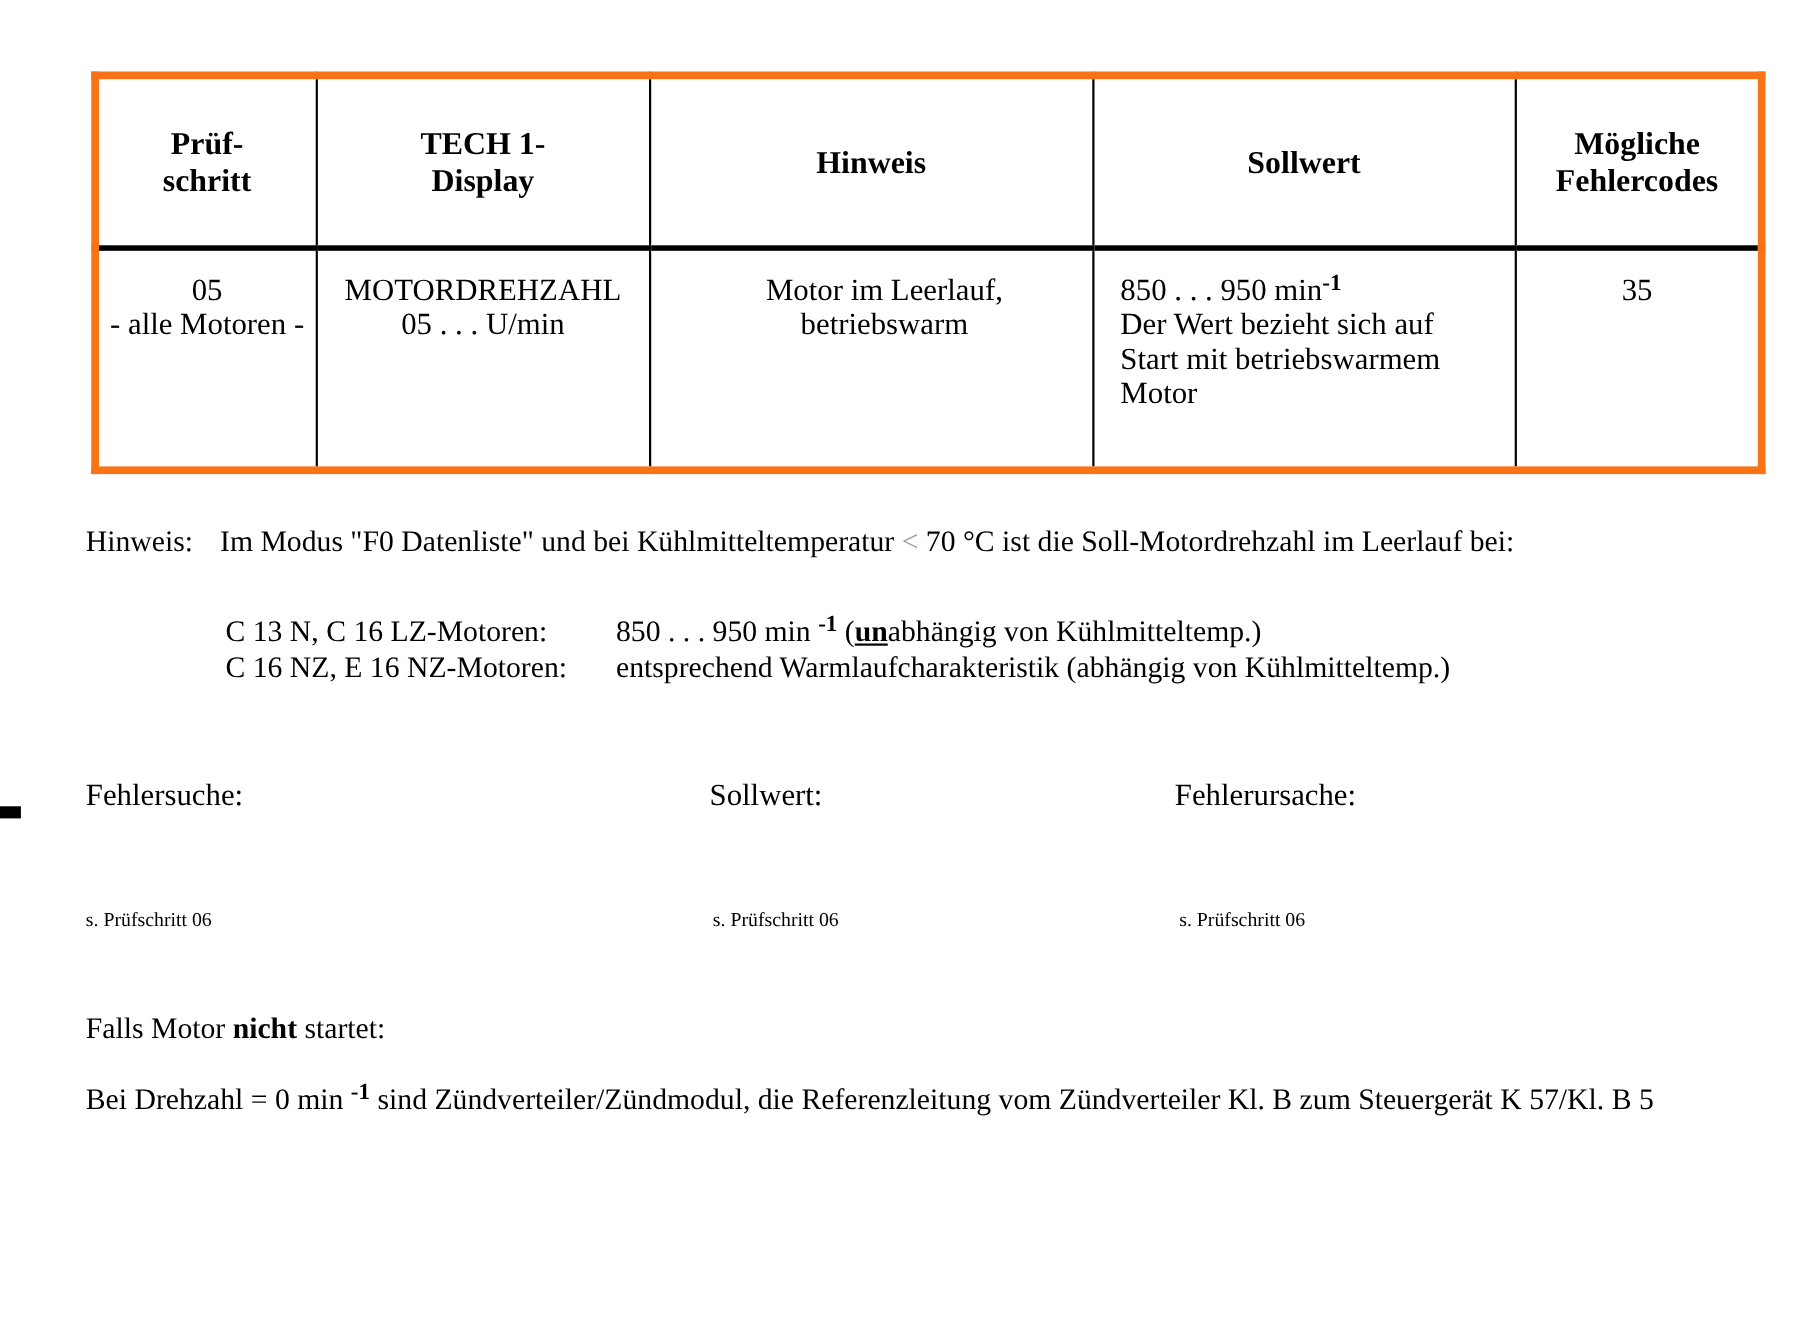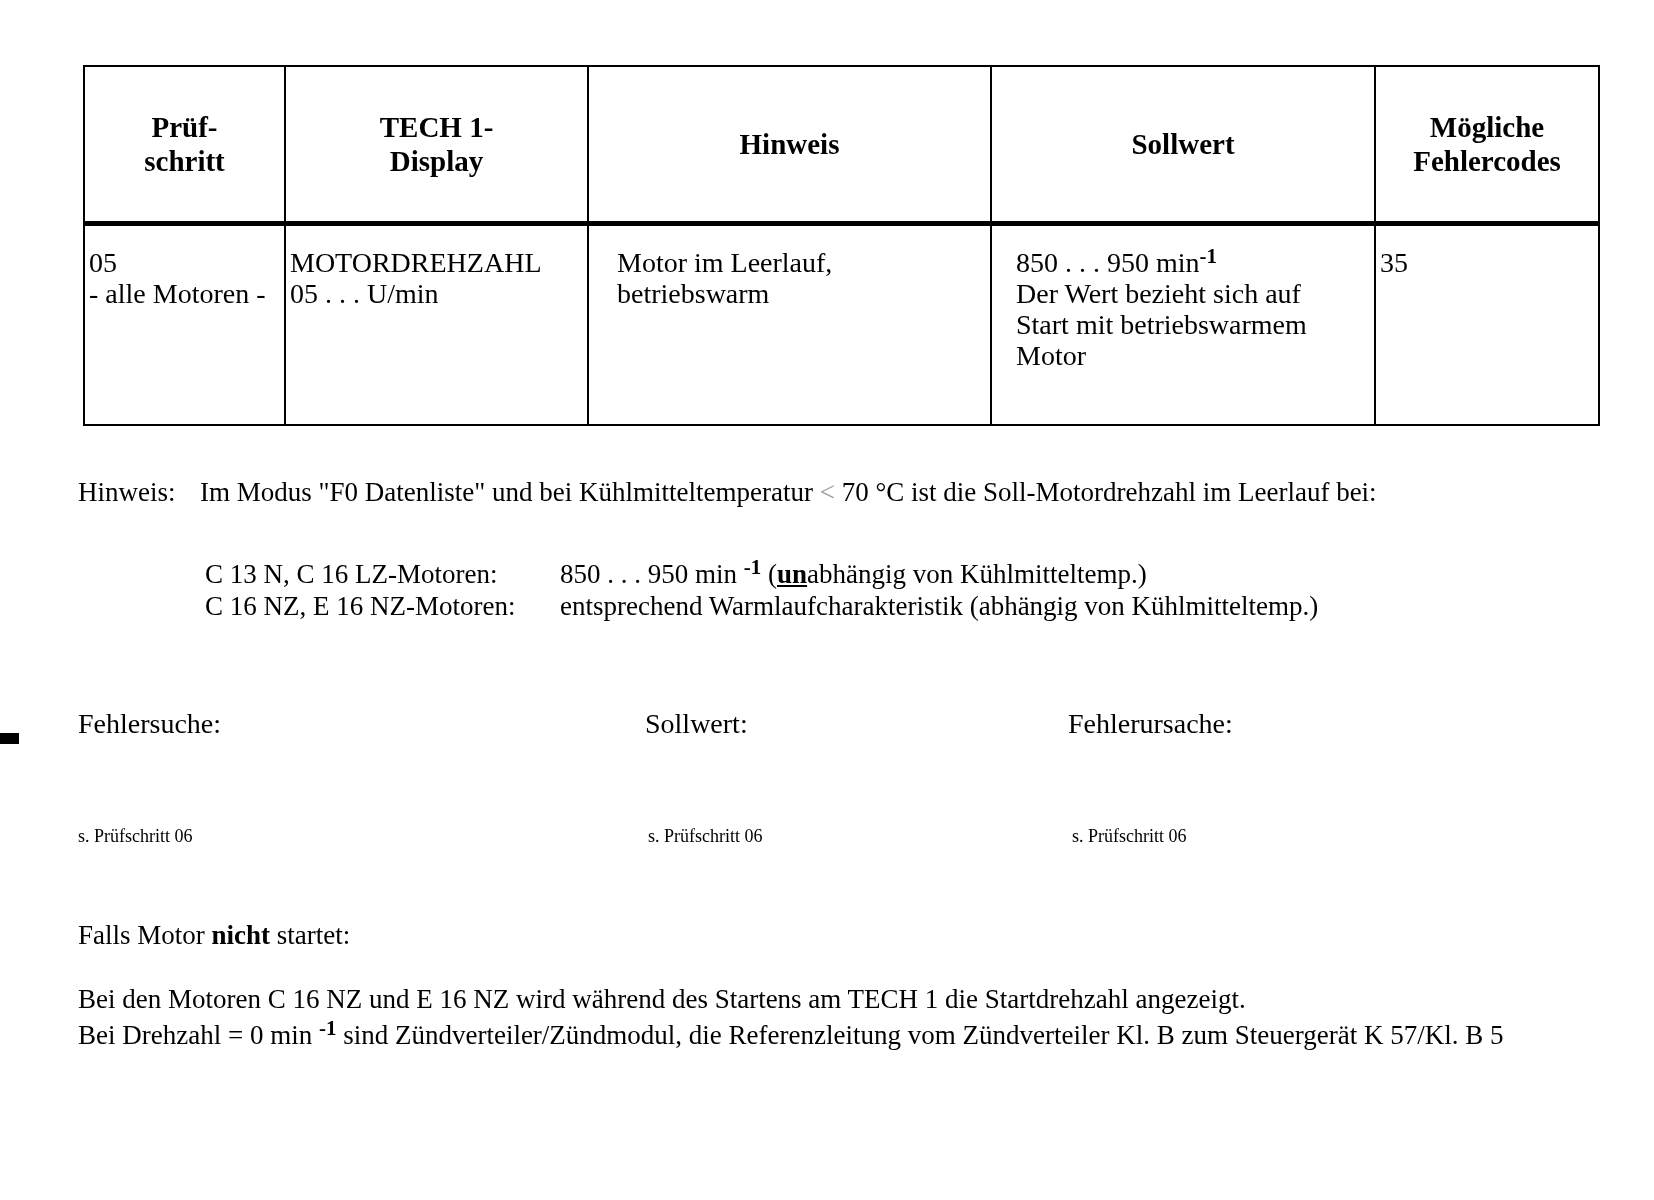--- a/index.html
+++ b/index.html
@@ -18,21 +18,21 @@
   }
   .page { position: relative; width: 1654px; height: 1200px; }
 
   
   .spec-table {
     position: absolute;
     left: 83px;
     top: 65px;
     border-collapse: collapse;
     table-layout: fixed;
-    border: 2px solid #f97316;
+    border: 7px solid #f97316;
   }
   .spec-table th, .spec-table td {
     border: 2px solid #000;
     overflow: hidden;
   }
   .spec-table th {
     border-bottom: 5px solid #000;
     font-weight: bold;
     font-size: 29px;
     line-height: 34px;
@@ -41,23 +41,23 @@
     padding: 0;
   }
   .spec-table tr.head { height: 157px; }
   .spec-table tr.body { height: 202px; }
   .spec-table td {
     font-size: 28px;
     line-height: 31px;
     vertical-align: top;
     padding: 21px 4px 0 4px;
   }
-  td.center { }
+  td.center { text-align: center; }
   td.left   { text-align: left; }
-  td.hint   { padding-left: 28px; }
+  td.hint   { padding-left: 28px; text-align: center; }
   td.target { padding-left: 24px; }
 
   .sup {
     font-size: 21px;
     font-weight: bold;
     position: relative;
     top: -9px;
     line-height: 0;
   }
 
@@ -213,17 +213,16 @@
 
   <span class="step step0">s. Prüfschritt 06</span>
   <span class="step step1">s. Prüfschritt 06</span>
   <span class="step step2">s. Prüfschritt 06</span>
 
   <div class="cond cond2">
     <span>Falls Motor </span><b>nicht</b><span> startet:</span>
   </div>
 
   <div class="para">
-    <div>Bei den Motoren C 16 NZ und E 16 NZ wird während des Startens am TECH 1 die Startdrehzahl angezeigt.</div>
     <div><span>Bei Drehzahl = 0 min </span><span class="sup">-1</span><span> sind Zündverteiler/Zündmodul, die Referenzleitung vom Zündverteiler Kl. B zum Steuergerät K 57/Kl. B 5</span></div>
   </div>
 
 </div>
 
 </body></html>

